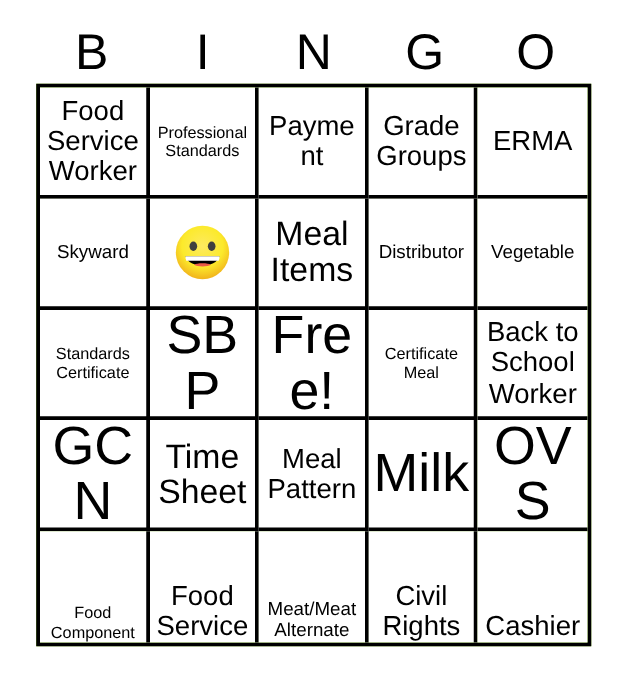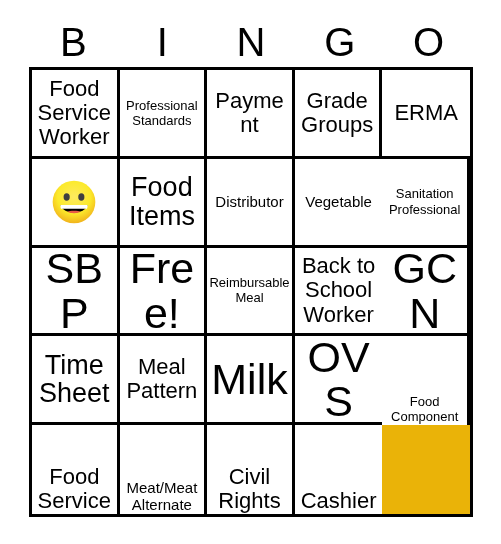--- a/index.html
+++ b/index.html
@@ -47,21 +47,21 @@
     position: absolute;
     left: 29px;
     top: 67px;
     width: 444px;
     height: 450px;
     box-sizing: border-box;
     border: 3px solid #000000;
     display: grid;
     grid-template-columns: repeat(5, 1fr);
     grid-template-rows: repeat(5, 1fr);
-    background: #eab308;
+    background: #84cc16;
     gap: 0;
   }
   .cell {
     position: relative;
     background: #ffffff;
     box-sizing: border-box;
     border-right: 3px solid #000000;
     border-bottom: 3px solid #000000;
     display: flex;
     align-items: center;
@@ -119,60 +119,63 @@
     <div class="cell sz-md">
         <span class="cell-text">Payment</span>
       </div>
     <div class="cell sz-md">
         <span class="cell-text">Grade Groups</span>
       </div>
     <div class="cell sz-md lastcol">
         <span class="cell-text">ERMA</span>
       </div>
 
+    <div class="cell sz-sm">
+        <span class="cell-text">Skyward</span>
+      </div>
     <div class="cell emoji-cell">
       <span>
         <svg class="emoji-svg" viewBox="0 0 72 72" xmlns="http://www.w3.org/2000/svg" aria-hidden="true">
           <defs>
             <radialGradient id="faceGrad" cx="50%" cy="38%" r="62%">
               <stop offset="0%" stop-color="#FDEA60"></stop>
               <stop offset="62%" stop-color="#FCEA2B"></stop>
               <stop offset="100%" stop-color="#F1B31C"></stop>
             </radialGradient>
           </defs>
           <circle cx="36" cy="36" r="32" fill="url(#faceGrad)"></circle>
           <ellipse cx="25" cy="28.5" rx="4.6" ry="5.6" fill="#3F3F3F"></ellipse>
           <ellipse cx="47" cy="28.5" rx="4.6" ry="5.6" fill="#3F3F3F"></ellipse>
           <path d="M15.5 40.5 C20 55.5 52 55.5 56.5 40.5 Z" fill="#000000"></path>
           <path d="M15.5 40.5 L56.5 40.5 C56.5 42.6 56.1 44.4 55.4 46 L16.6 46 C15.9 44.4 15.5 42.6 15.5 40.5 Z" fill="#FFFFFF"></path>
           <path d="M26 50.8 C29.5 53.4 42.5 53.4 46 50.8 C43.5 48.4 28.5 48.4 26 50.8 Z" fill="#EA5A47"></path>
         </svg>
       </span>
     </div>
     <div class="cell sz-lg">
-        <span class="cell-text">Food Items</span>
+        <span class="cell-text">Meal Items</span>
       </div>
     <div class="cell sz-sm">
         <span class="cell-text">Distributor</span>
       </div>
     <div class="cell sz-sm lastcol">
         <span class="cell-text">Vegetable</span>
       </div>
 
     <div class="cell sz-xs">
-        <span class="cell-text">Sanitation Professional</span>
+        <span class="cell-text">Standards Certificate</span>
       </div>
     <div class="cell sz-xl">
         <span class="cell-text">SBP</span>
       </div>
     <div class="cell sz-xl">
         <span class="cell-text">Free!</span>
       </div>
     <div class="cell sz-xs">
-        <span class="cell-text">Reimbursable Meal</span>
+        <span class="cell-text">Certificate Meal</span>
       </div>
     <div class="cell sz-md lastcol">
         <span class="cell-text">Back to School Worker</span>
       </div>
 
     <div class="cell sz-xl">
         <span class="cell-text">GCN</span>
       </div>
     <div class="cell sz-lg">
         <span class="cell-text">Time Sheet</span>

